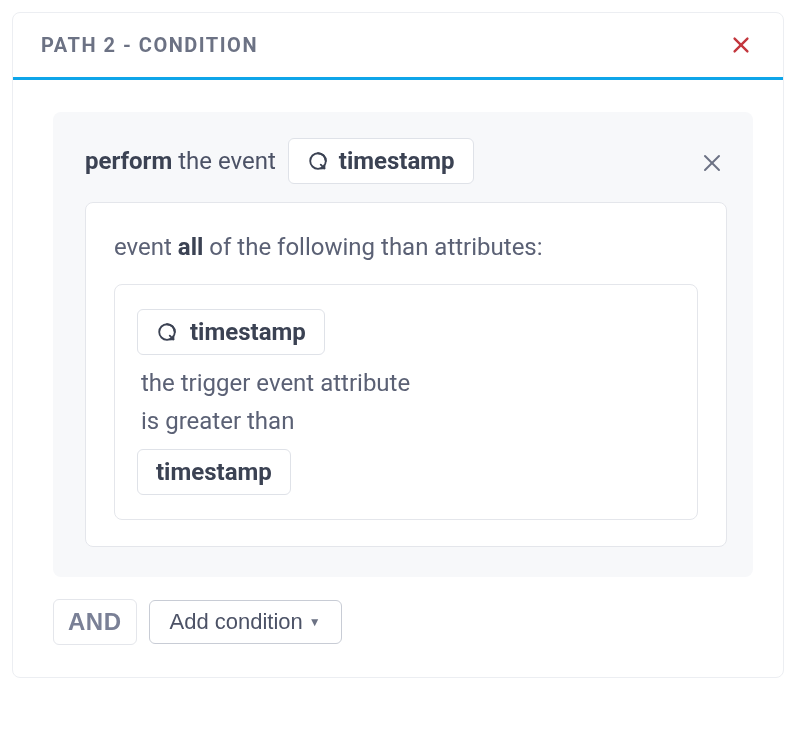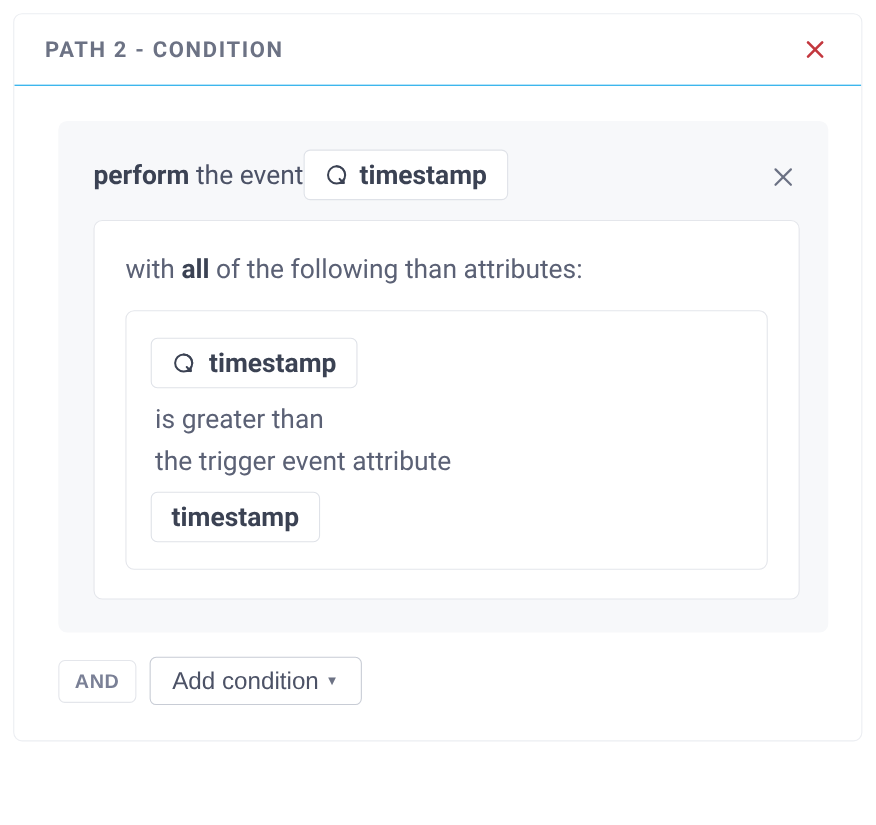--- a/index.html
+++ b/index.html
@@ -18,21 +18,21 @@
   .panel {
     border: 1px solid #eceef2;
     border-radius: 8px;
     overflow: hidden;
   }
   .panel-header {
     display: flex;
     align-items: center;
     justify-content: space-between;
     padding: 18px 28px 18px 28px;
-    border-bottom: 1px solid #0ea5e9;
+    border-bottom: 3px solid #0ea5e9;
   }
   .panel-title {
     font-size: 20px;
     font-weight: 700;
     letter-spacing: 1.5px;
     color: #6c7284;
     text-transform: uppercase;
   }
   .close-red {
     color: #c3373e;
@@ -52,20 +52,21 @@
   }
   .condition-box {
     background: #f7f8fa;
     border-radius: 8px;
     padding: 26px 26px 30px 32px;
     position: relative;
   }
   .cond-row {
     display: flex;
     align-items: center;
+    gap: 12px;
   }
   .cond-text {
     font-size: 24px;
     color: #4c5266;
     line-height: 1.35;
   }
   .bold { font-weight: 700; color: #3b4253; }
   .pill {
     display: inline-flex;
     align-items: center;
@@ -128,21 +129,21 @@
     display: flex;
     align-items: center;
     gap: 12px;
     margin-top: 22px;
   }
   .and-btn {
     border: 1px solid #e4e6eb;
     background: #fff;
     border-radius: 6px;
     padding: 8px 14px;
-    font-size: 18px;
+    font-size: 24px;
     font-weight: 700;
     letter-spacing: 0.5px;
     color: #7a8096;
     cursor: pointer;
   }
   .add-cond {
     border: 1px solid #c8ccd5;
     background: #fff;
     border-radius: 6px;
     padding: 8px 20px;
@@ -194,35 +195,35 @@
           <div class="remove-cond">
             <svg viewBox="0 0 24 24" fill="none" stroke="currentColor" stroke-width="2" stroke-linecap="round">
               <line x1="5" y1="5" x2="19" y2="19"></line>
               <line x1="19" y1="5" x2="5" y2="19"></line>
             </svg>
           </div>
         </div>
 
         <div class="attr-outer">
           <div class="attr-lead">
-            <span>with </span><span class="bold">all</span><span> of the following than attributes:</span>
+            <span>event </span><span class="bold">all</span><span> of the following than attributes:</span>
           </div>
 
           <div class="attr-inner">
             <span class="pill">
               <svg class="icon-svg" viewBox="0 0 24 24" fill="none" stroke="currentColor" stroke-width="2">
                 <circle cx="12" cy="12" r="8.5"></circle>
                 <path d="M12 3.5 A8.5 8.5 0 0 1 20.5 12" stroke-linecap="round"></path>
                 <path d="M15 16 L19 20" stroke-linecap="round"></path>
                 <path d="M19 20 L19 16.5 M19 20 L15.5 20" stroke-linecap="round"></path>
               </svg>
               <span>timestamp</span>
             </span>
+            <div class="attr-line">the trigger event attribute</div>
             <div class="attr-line">is greater than</div>
-            <div class="attr-line">the trigger event attribute</div>
             <span class="pill">
               <span>timestamp</span>
             </span>
           </div>
         </div>
 
       </div>
 
       <div class="footer-row">
         <button class="and-btn">AND</button>

